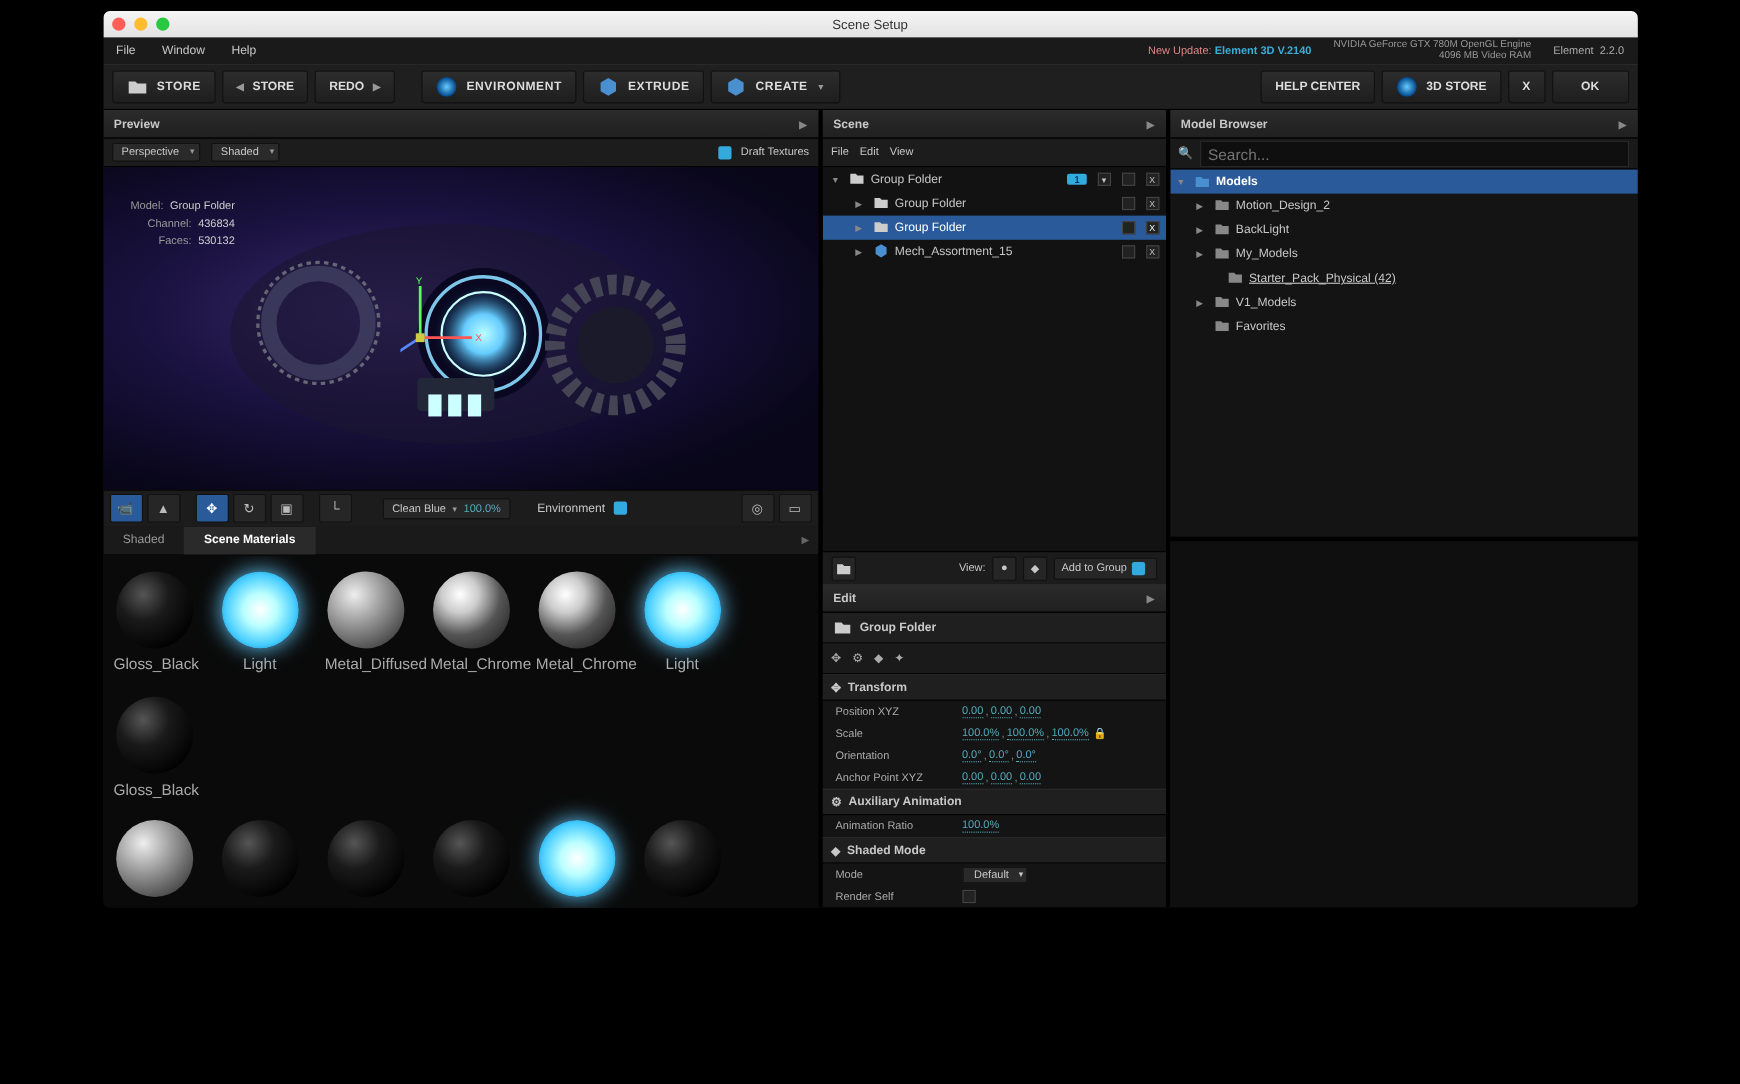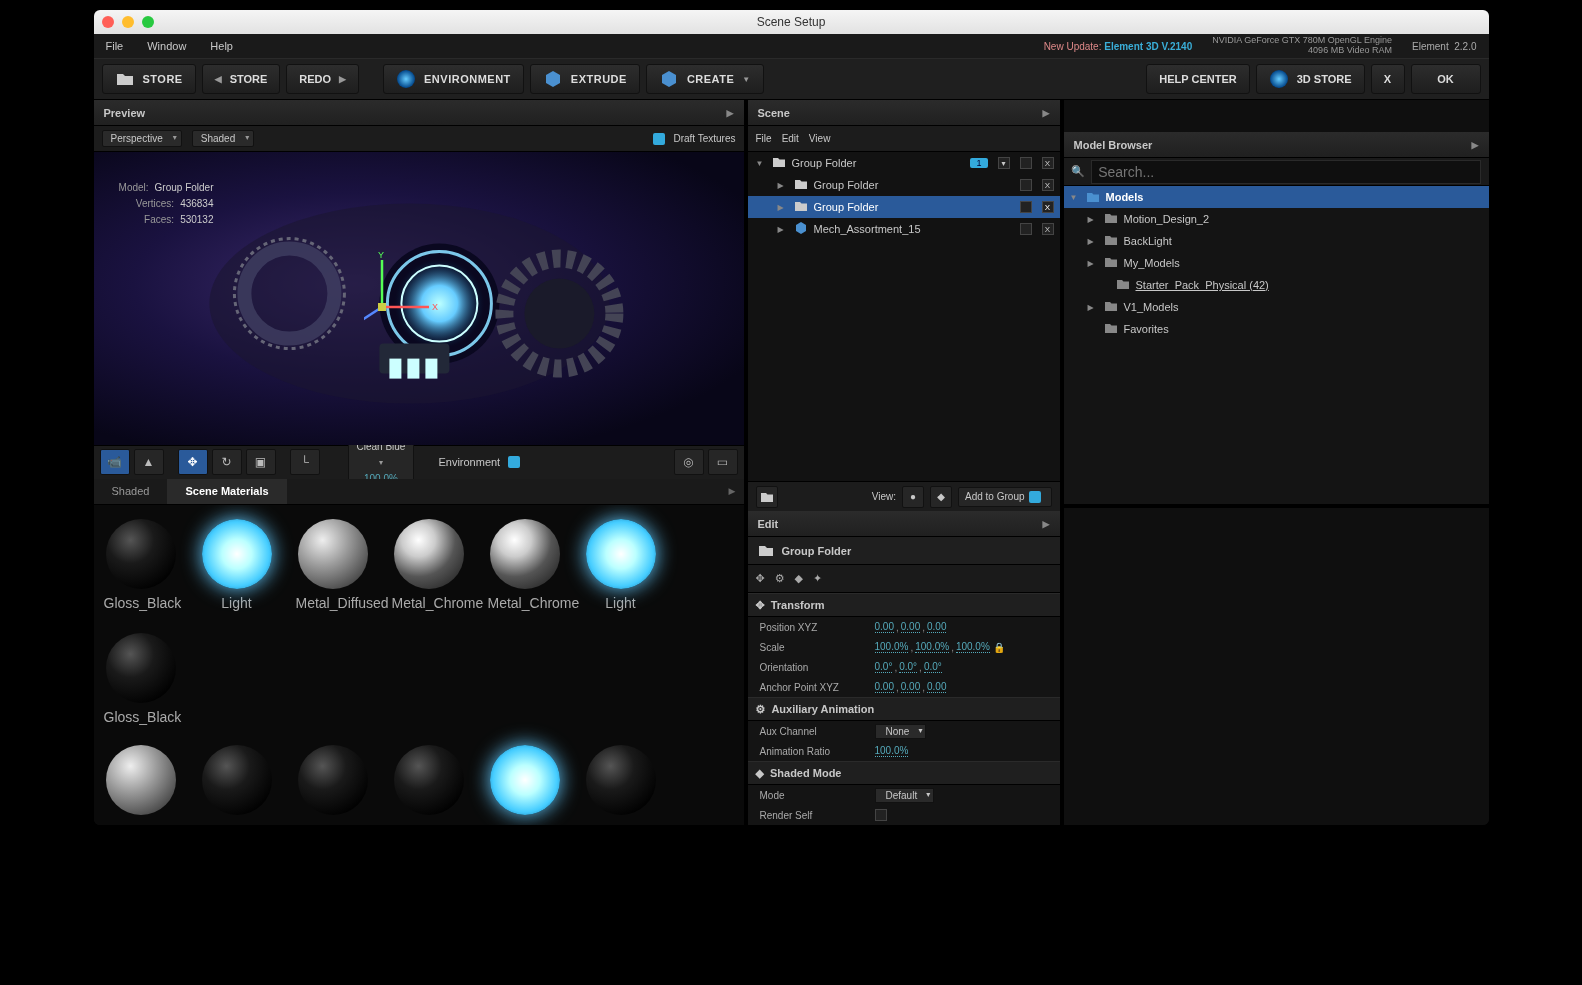--- a/index.html
+++ b/index.html
@@ -19,42 +19,42 @@
 
 .toolbar { height:42px; background:#1f1f1f; display:flex; align-items:center; padding:0 8px; gap:6px; border-top:1px solid #2a2a2a; border-bottom:1px solid #000; }
 .tbtn { height:30px; background:linear-gradient(#2d2d2d,#1e1e1e); border:1px solid #111; border-radius:3px; display:flex; align-items:center; padding:0 12px; gap:8px; font-size:11px; font-weight:bold; color:#ddd; cursor:pointer; }
 .tbtn.big{font-size:11px;letter-spacing:0.5px;}
 .ticon { width:20px; height:20px; display:flex; align-items:center; justify-content:center; }
 .tsep { width:12px; }
 .toolbar .right { margin-left:auto; display:flex; gap:6px; }
 
 .body { flex:1; display:flex; background:#0f0f0f; overflow:hidden; }
 .col { display:flex; flex-direction:column; }
-.col.left{width:650px;} .col.mid{width:312px;} .col.right{flex:1;margin-top:32px;}
+.col.left{width:650px;} .col.mid{width:312px;} .col.right{flex:1;}
 .vdiv { width:4px; background:#000; }
 
 .panel-hdr { height:26px; background:linear-gradient(#2b2b2b,#202020); display:flex; align-items:center; padding:0 10px; font-size:11px; font-weight:bold; border-bottom:1px solid #000; position:relative; }
 .panel-hdr .arrow { margin-left:auto; color:#888; font-size:9px; }
 
 .sub-bar { height:26px; background:#1c1c1c; display:flex; align-items:center; padding:0 8px; gap:10px; font-size:10px; border-bottom:1px solid #000; }
 .dd { background:#2a2a2a; border:1px solid #111; padding:2px 18px 2px 8px; border-radius:2px; position:relative; cursor:pointer; }
 .dd::after{content:"▾"; position:absolute; right:4px; top:2px; font-size:8px; color:#999;}
 .chk { width:12px; height:12px; background:#0a6; border-radius:2px; display:inline-block; margin-right:4px; }
 
 .viewport { flex:1; background:radial-gradient(ellipse at 40% 45%, #3a2a6a 0%, #1a1240 40%, #080618 80%); position:relative; overflow:hidden; }
 .vp-info { position:absolute; top:28px; right:530px; font-size:10px; text-align:right; line-height:1.6; color:#ccc; }
 .vp-info .lbl { color:#999; margin-right:6px; }
 .mech { position:absolute; left:50%; top:50%; transform:translate(-52%,-48%); }
 .gizmo { position:absolute; left:270px; top:100px; }
 .gizmo line { stroke-width:2.5; }
 
 .vp-tools { height:34px; background:#1c1c1c; display:flex; align-items:center; padding:0 6px; gap:4px; border-top:1px solid #000; }
 .vtool { width:30px; height:26px; background:#262626; border:1px solid #111; border-radius:2px; display:flex; align-items:center; justify-content:center; cursor:pointer; color:#bbb; font-size:12px; }
 .vtool.on { background:#2a5a9a; color:#fff; }
-.env-dd { background:#262626; border:1px solid #111; padding:3px 8px; border-radius:2px; display:flex; align-items:center; gap:6px; font-size:10px;flex-direction:column; }
+.env-dd { background:#262626; border:1px solid #111; padding:3px 8px; border-radius:2px; display:flex; align-items:center; gap:6px; font-size:10px; }
 .env-dd .pct { color:#5ab; }
 
 .tabs { height:26px; background:#1a1a1a; display:flex; border-bottom:1px solid #000; }
 .tab { padding:0 18px; display:flex; align-items:center; font-size:11px; color:#999; cursor:pointer; }
 .tab.on { background:#2a2a2a; color:#fff; font-weight:bold; }
 .tab-arr{margin-left:auto;display:flex;align-items:center;padding:0 8px;color:#666;font-size:9px;}
 
 .mat-grid { flex:1; background:#0a0a0a; padding:14px 10px; overflow:auto; }
 .mat-row { display:flex; gap:22px; margin-bottom:20px; flex-wrap:wrap; }
 .mat { width:74px; text-align:center; cursor:pointer; }
@@ -202,21 +202,21 @@
         <div class="dd">Perspective</div>
         <div class="dd">Shaded</div>
         <div style="margin-left:auto;display:flex;align-items:center;gap:4px">
           <span class="chk" style="background:#3ad"></span>
           <span>Draft Textures</span>
         </div>
       </div>
       <div class="viewport">
         <div class="vp-info">
           <div><span class="lbl">Model:</span><span>Group Folder</span></div>
-          <div><span class="lbl">Vertices:</span><span>436834</span></div>
+          <div><span class="lbl">Channel:</span><span>436834</span></div>
           <div><span class="lbl">Faces:</span><span>530132</span></div>
         </div>
 
         <svg class="mech" width="480" height="280">
           <defs>
             <radialGradient id="glow">
                 <stop offset="0" stop-color="#bff"></stop>
                 <stop offset="0.4" stop-color="#6cf"></stop>
                 <stop offset="1" stop-color="#024" stop-opacity="0"></stop>
               </radialGradient>
@@ -458,24 +458,20 @@
             <span class="pval">0.00</span>
             <span class="comma">,</span>
             <span class="pval">0.00</span>
           </div>
 
         <div class="sec-hdr">
             <span>⚙</span>
             <span>Auxiliary Animation</span>
           </div>
         <div class="prop-row">
-            <span class="plabel">Aux Channel</span>
-            <span class="pdd">None</span>
-          </div>
-        <div class="prop-row">
             <span class="plabel">Animation Ratio</span>
             <span class="pval">100.0%</span>
           </div>
 
         <div class="sec-hdr">
             <span>◆</span>
             <span>Shaded Mode</span>
           </div>
         <div class="prop-row">
             <span class="plabel">Mode</span>

